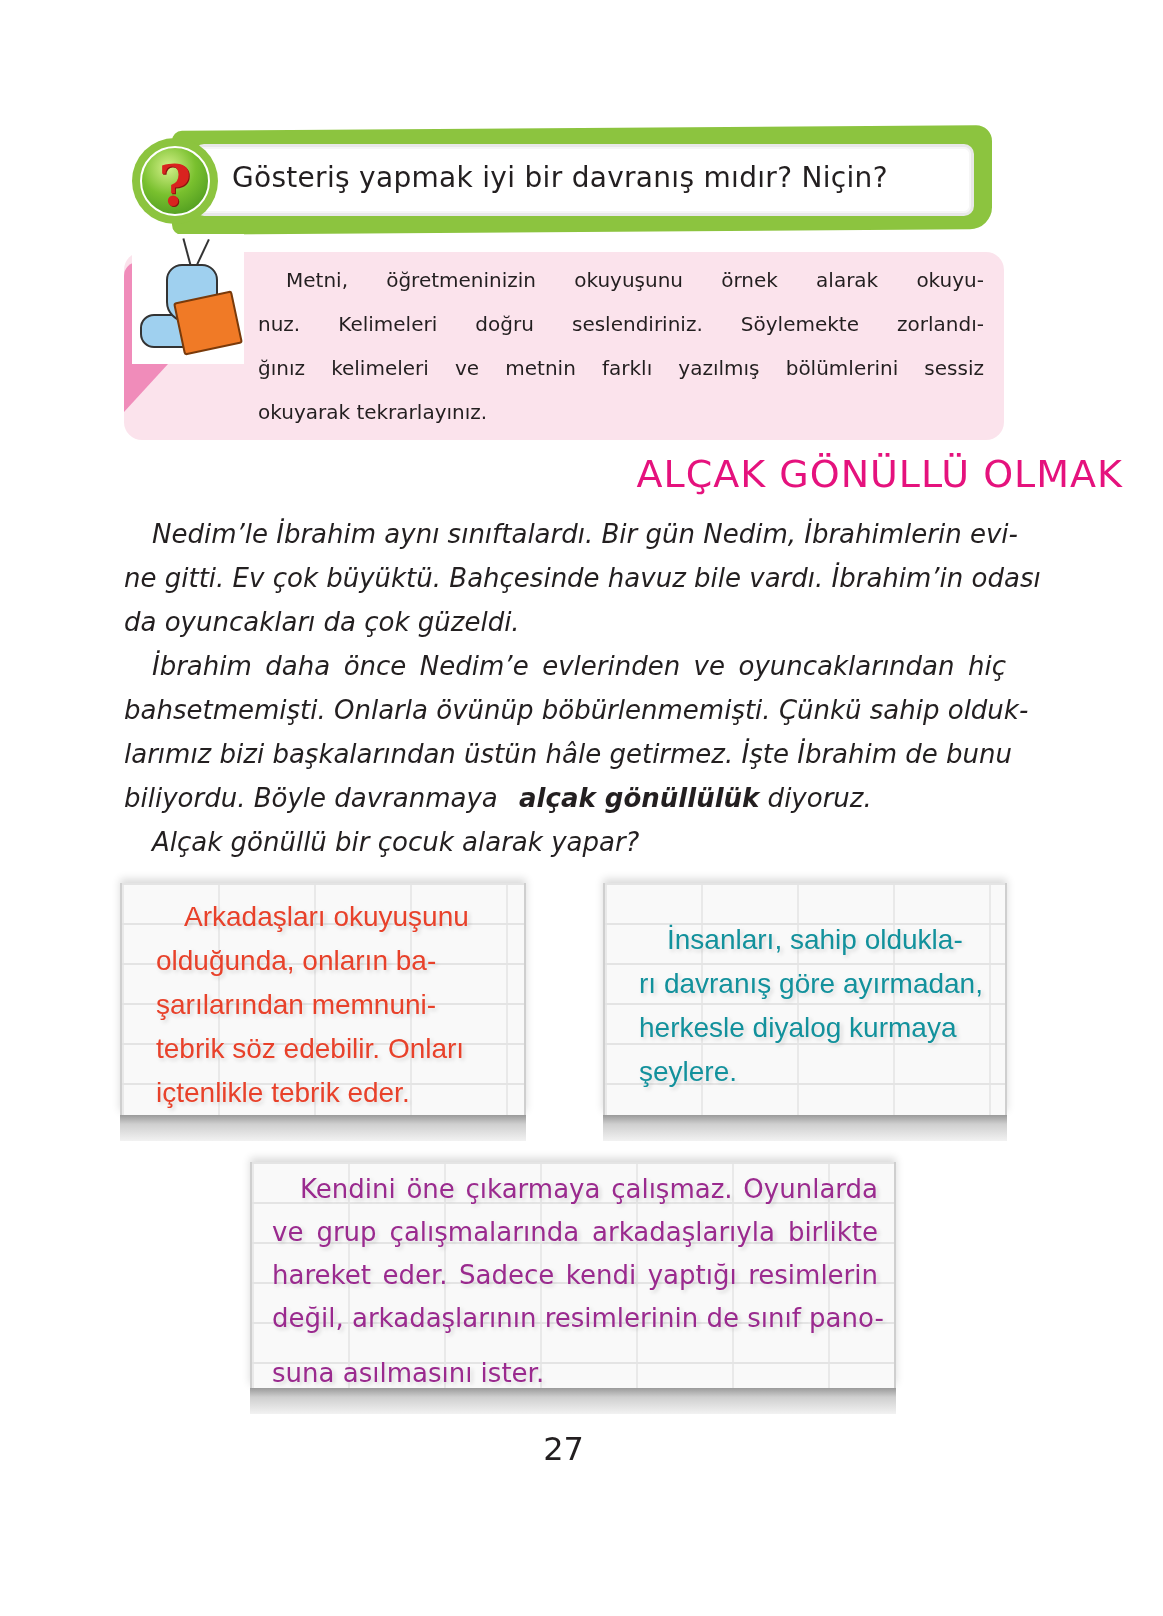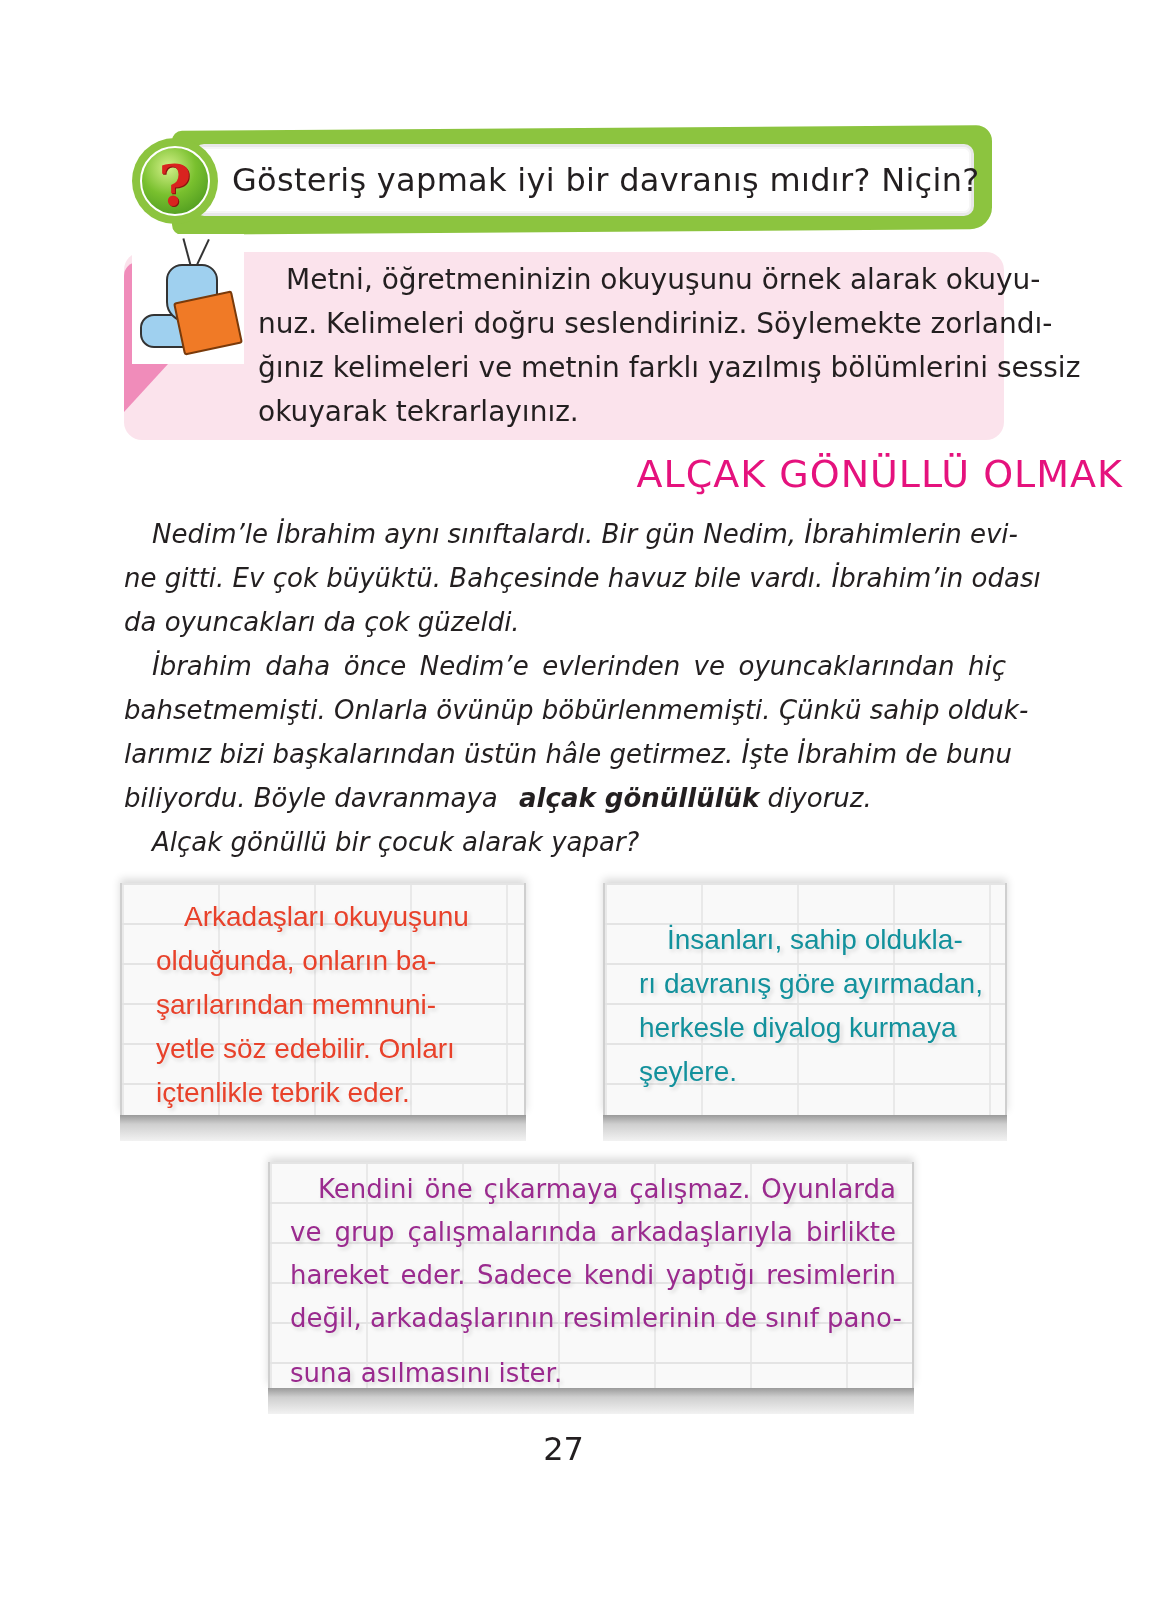--- a/index.html
+++ b/index.html
@@ -8,21 +8,21 @@
 
   
   .q-banner { position:absolute; left:132px; top:128px; width:860px; height:104px; }
   .q-banner .green-back { position:absolute; left:40px; top:0; right:0; bottom:0;
        background:#8cc43f; border-radius:10px 16px 22px 10px;
        transform:skewY(-0.4deg); }
   .q-banner .inner { position:absolute; left:62px; top:16px; right:18px; bottom:16px;
        background:#fff; border:3px solid #e8e8e8; border-radius:10px;
        box-shadow:inset 0 0 0 2px #f6f6f6; }
   .q-banner .q-text { position:absolute; left:100px; top:33px;
-       font-size:32px; letter-spacing:0.3px; color:#231f20; white-space:nowrap; }
+       font-size:28px; letter-spacing:0.3px; color:#231f20; white-space:nowrap; }
   .q-icon { position:absolute; left:0; top:10px; width:86px; height:86px; border-radius:50%;
        background:#8cc43f; }
   .q-icon .ball { position:absolute; left:8px; top:8px; width:70px; height:70px; border-radius:50%;
        background:radial-gradient(circle at 40% 30%, #d4f08a 0%, #79c02e 45%, #3e8d1a 100%);
        border:2px solid #ffffff; box-sizing:border-box; }
   .q-icon .mark { position:absolute; left:0; top:4px; width:100%; text-align:center;
        font-size:56px; font-weight:bold; color:#d9231f; font-family:"DejaVu Serif", serif;
        text-shadow:1px 1px 0 #8a1010; }
 
   
@@ -36,21 +36,21 @@
   .mascot .head { position:absolute; left:34px; top:30px; width:48px; height:54px; background:#9fd0ef;
        border:2px solid #333; border-radius:16px 16px 20px 20px; }
   .mascot .ant1, .mascot .ant2 { position:absolute; width:2px; height:28px; background:#333; top:4px; }
   .mascot .ant1 { left:54px; transform:rotate(-15deg); }
   .mascot .ant2 { left:70px; transform:rotate(25deg); }
   .mascot .body { position:absolute; left:8px; top:80px; width:54px; height:30px; background:#9fd0ef;
        border:2px solid #333; border-radius:14px; }
   .mascot .book { position:absolute; left:46px; top:62px; width:56px; height:50px; background:#f07a26;
        border:2px solid #7a3a0a; transform:rotate(-12deg); border-radius:3px; }
   .instr .text { position:absolute; left:134px; top:6px; right:20px;
-       font-size:28px; line-height:44px; color:#231f20; text-align:justify; }
+       font-size:20px; line-height:44px; color:#231f20; text-align:justify; }
   .instr .text .line { display:block; text-align:justify; text-align-last:justify; white-space:nowrap; }
   .instr .text .line.last { text-align-last:left; }
   .indent { padding-left:28px; }
 
   
   .title { position:absolute; left:0; width:1123px; top:452px; text-align:right;
        font-size:38px; color:#e5127d; letter-spacing:1px; font-weight:normal; }
 
   
   .story { position:absolute; left:124px; top:512px; width:882px;
@@ -70,21 +70,21 @@
   .card .shelf { position:absolute; left:-2px; right:-2px; bottom:-26px; height:26px;
        background:linear-gradient(#9a9a9a 0%, #cfcfcf 35%, #f2f2f2 100%); }
   .card .txt { position:absolute; font-family:"Liberation Sans", sans-serif; font-size:28px;
        line-height:44px; text-shadow:0 0 4px rgba(255,255,255,0.9), 2px 2px 4px rgba(0,0,0,0.18); }
   .card .txt .line { display:block; white-space:nowrap; }
 
   .card-red { left:120px; top:883px; width:402px; height:232px; }
   .card-red .txt { left:34px; top:12px; color:#e8412a; }
   .card-teal { left:603px; top:883px; width:400px; height:232px; }
   .card-teal .txt { left:34px; top:35px; color:#12919c; }
-  .card-purple { left:268px; top:1162px; width:642px; height:226px; }
+  .card-purple { left:250px; top:1162px; width:642px; height:226px; }
   .card-purple .txt { left:20px; top:6px; right:16px; color:#9a2a8e; font-family:"DejaVu Sans", sans-serif; font-size:26px; line-height:43px; }
   .card-purple .txt .line { text-align:justify; text-align-last:justify; }
   .card-purple .txt .line.last { text-align-last:left;margin-top:12px; }
 
   .page-num { position:absolute; left:0; width:1127px; top:1430px; text-align:center;
        font-size:32px; color:#231f20; }
 </style>
 </head>
 <body>
 
@@ -128,21 +128,21 @@
   <span class="line">larımız bizi başkalarından üstün hâle getirmez. İşte İbrahim de bunu</span>
   <span class="line last"><span>biliyordu. Böyle davranmaya </span><b>alçak gönüllülük</b><span> diyoruz.</span></span>
   <span class="line last indent">Alçak gönüllü bir çocuk alarak yapar?</span>
 </div>
 
 <div class="card card-red">
   <div class="txt">
     <span class="line indent">Arkadaşları okuyuşunu</span>
     <span class="line">olduğunda, onların ba-</span>
     <span class="line">şarılarından memnuni-</span>
-    <span class="line">yetle söz edebilir. Onları</span>
+    <span class="line">tebrik söz edebilir. Onları</span>
     <span class="line">içtenlikle tebrik eder.</span>
   </div>
   <div class="shelf"></div>
 </div>
 
 <div class="card card-teal">
   <div class="txt">
     <span class="line indent">İnsanları, sahip oldukla-</span>
     <span class="line">rı davranış göre ayırmadan,</span>
     <span class="line">herkesle diyalog kurmaya</span>

